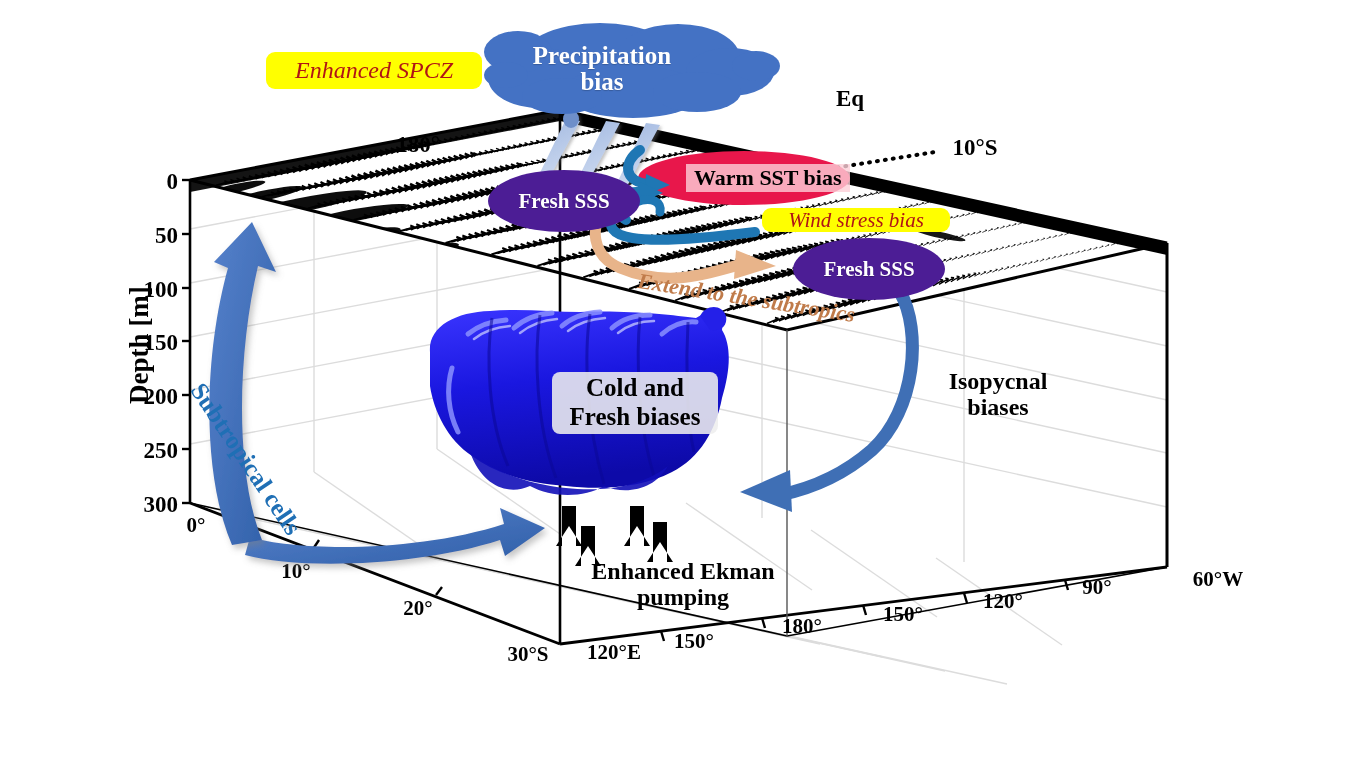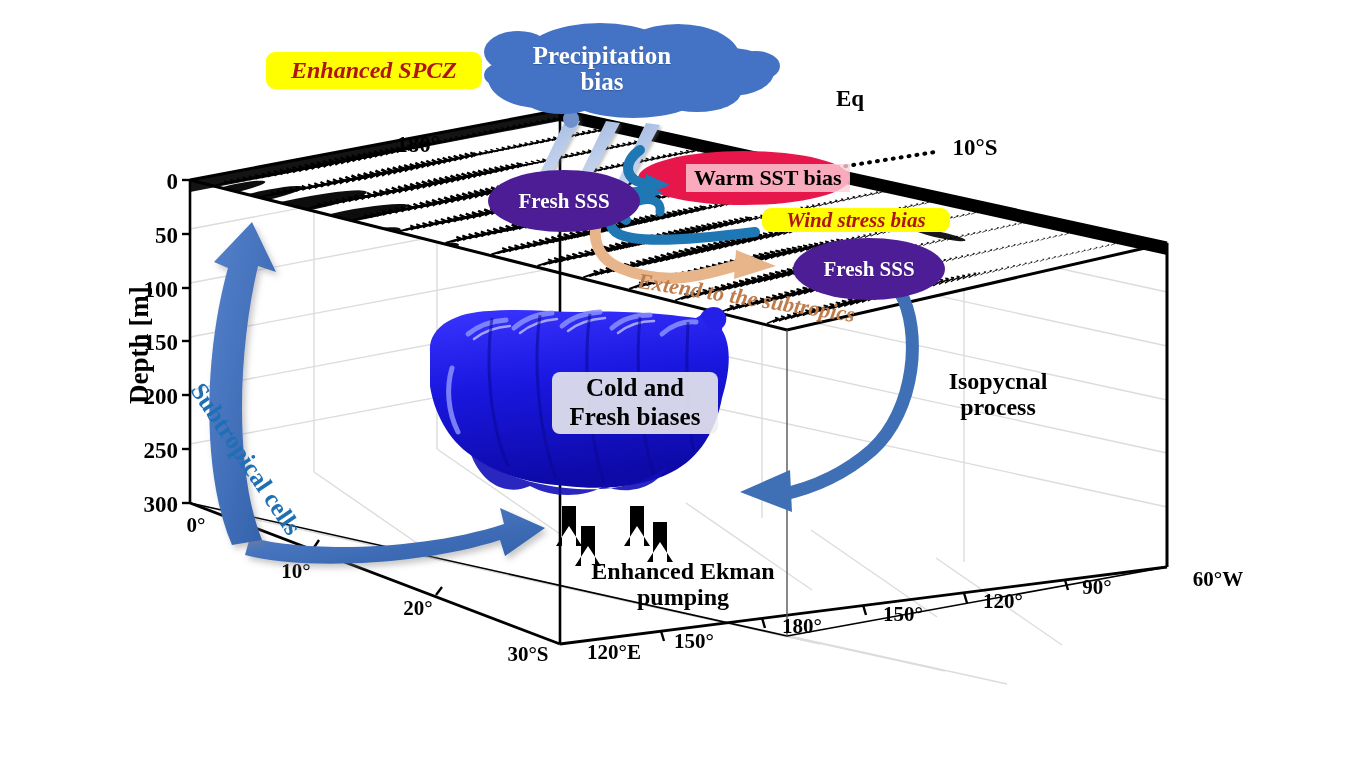--- a/index.html
+++ b/index.html
@@ -7,21 +7,21 @@
   #stage{position:relative;width:1362px;height:767px;background:#fff;}
   svg#scene{position:absolute;left:0;top:0;width:1362px;height:767px;}
 
   .axlabel{font-family:"Liberation Serif",serif;font-weight:bold;fill:#000;font-size:23px;}
   .axlabel.sm{font-size:21px;}
   .depthtitle{font-family:"Liberation Serif",serif;font-weight:bold;fill:#000;font-size:27px;}
 
   .htmlLbl{position:absolute;font-family:"Liberation Serif",serif;}
 
   
-  .yellowbox{background:#FFFF00;color:#B01515;font-weight:bold;font-style:italic;
+  .yellowbox{background:#FFFF00;color:#B01515;font-weight:normal;font-style:italic;
              border-radius:9px;display:flex;align-items:center;justify-content:center;}
 
   
   .ellipse{background:#4c1d95;color:#ffffff;font-weight:bold;border-radius:50%;
            display:flex;align-items:center;justify-content:center;text-align:center;
            text-shadow:0 1px 1px rgba(0,0,0,.25);}
 
   .cloudtext{position:absolute;color:#fff;font-weight:bold;text-align:center;
              line-height:1.05;text-shadow:0 1px 1px rgba(0,0,0,.2);}
 
@@ -1159,21 +1159,21 @@
   <div class="boxlbl" style="left:552px;top:372px;width:150px;font-size:25px;">
     <div>Cold and</div>
     <div>Fresh biases</div>
   </div>
 
   <div class="rot" style="left:640px;top:268px;font-size:22px;font-style:italic;color:#C07B4A;
               transform:rotate(9deg);transform-origin:left top;">Extend to  the subtropics</div>
 
   <div class="plainlbl" style="left:908px;top:368px;width:180px;font-size:24px;">
     <div>Isopycnal</div>
-    <div>process</div>
+    <div>biases</div>
   </div>
 
   <div class="rot" style="left:208px;top:378px;font-size:25px;color:#1F6FB5;
               transform:rotate(56deg);transform-origin:left top;">Subtropical cells</div>
 
   <div class="plainlbl" style="left:568px;top:558px;width:230px;font-size:24px;">
     <div>Enhanced Ekman</div>
     <div>pumping</div>
   </div>
 

